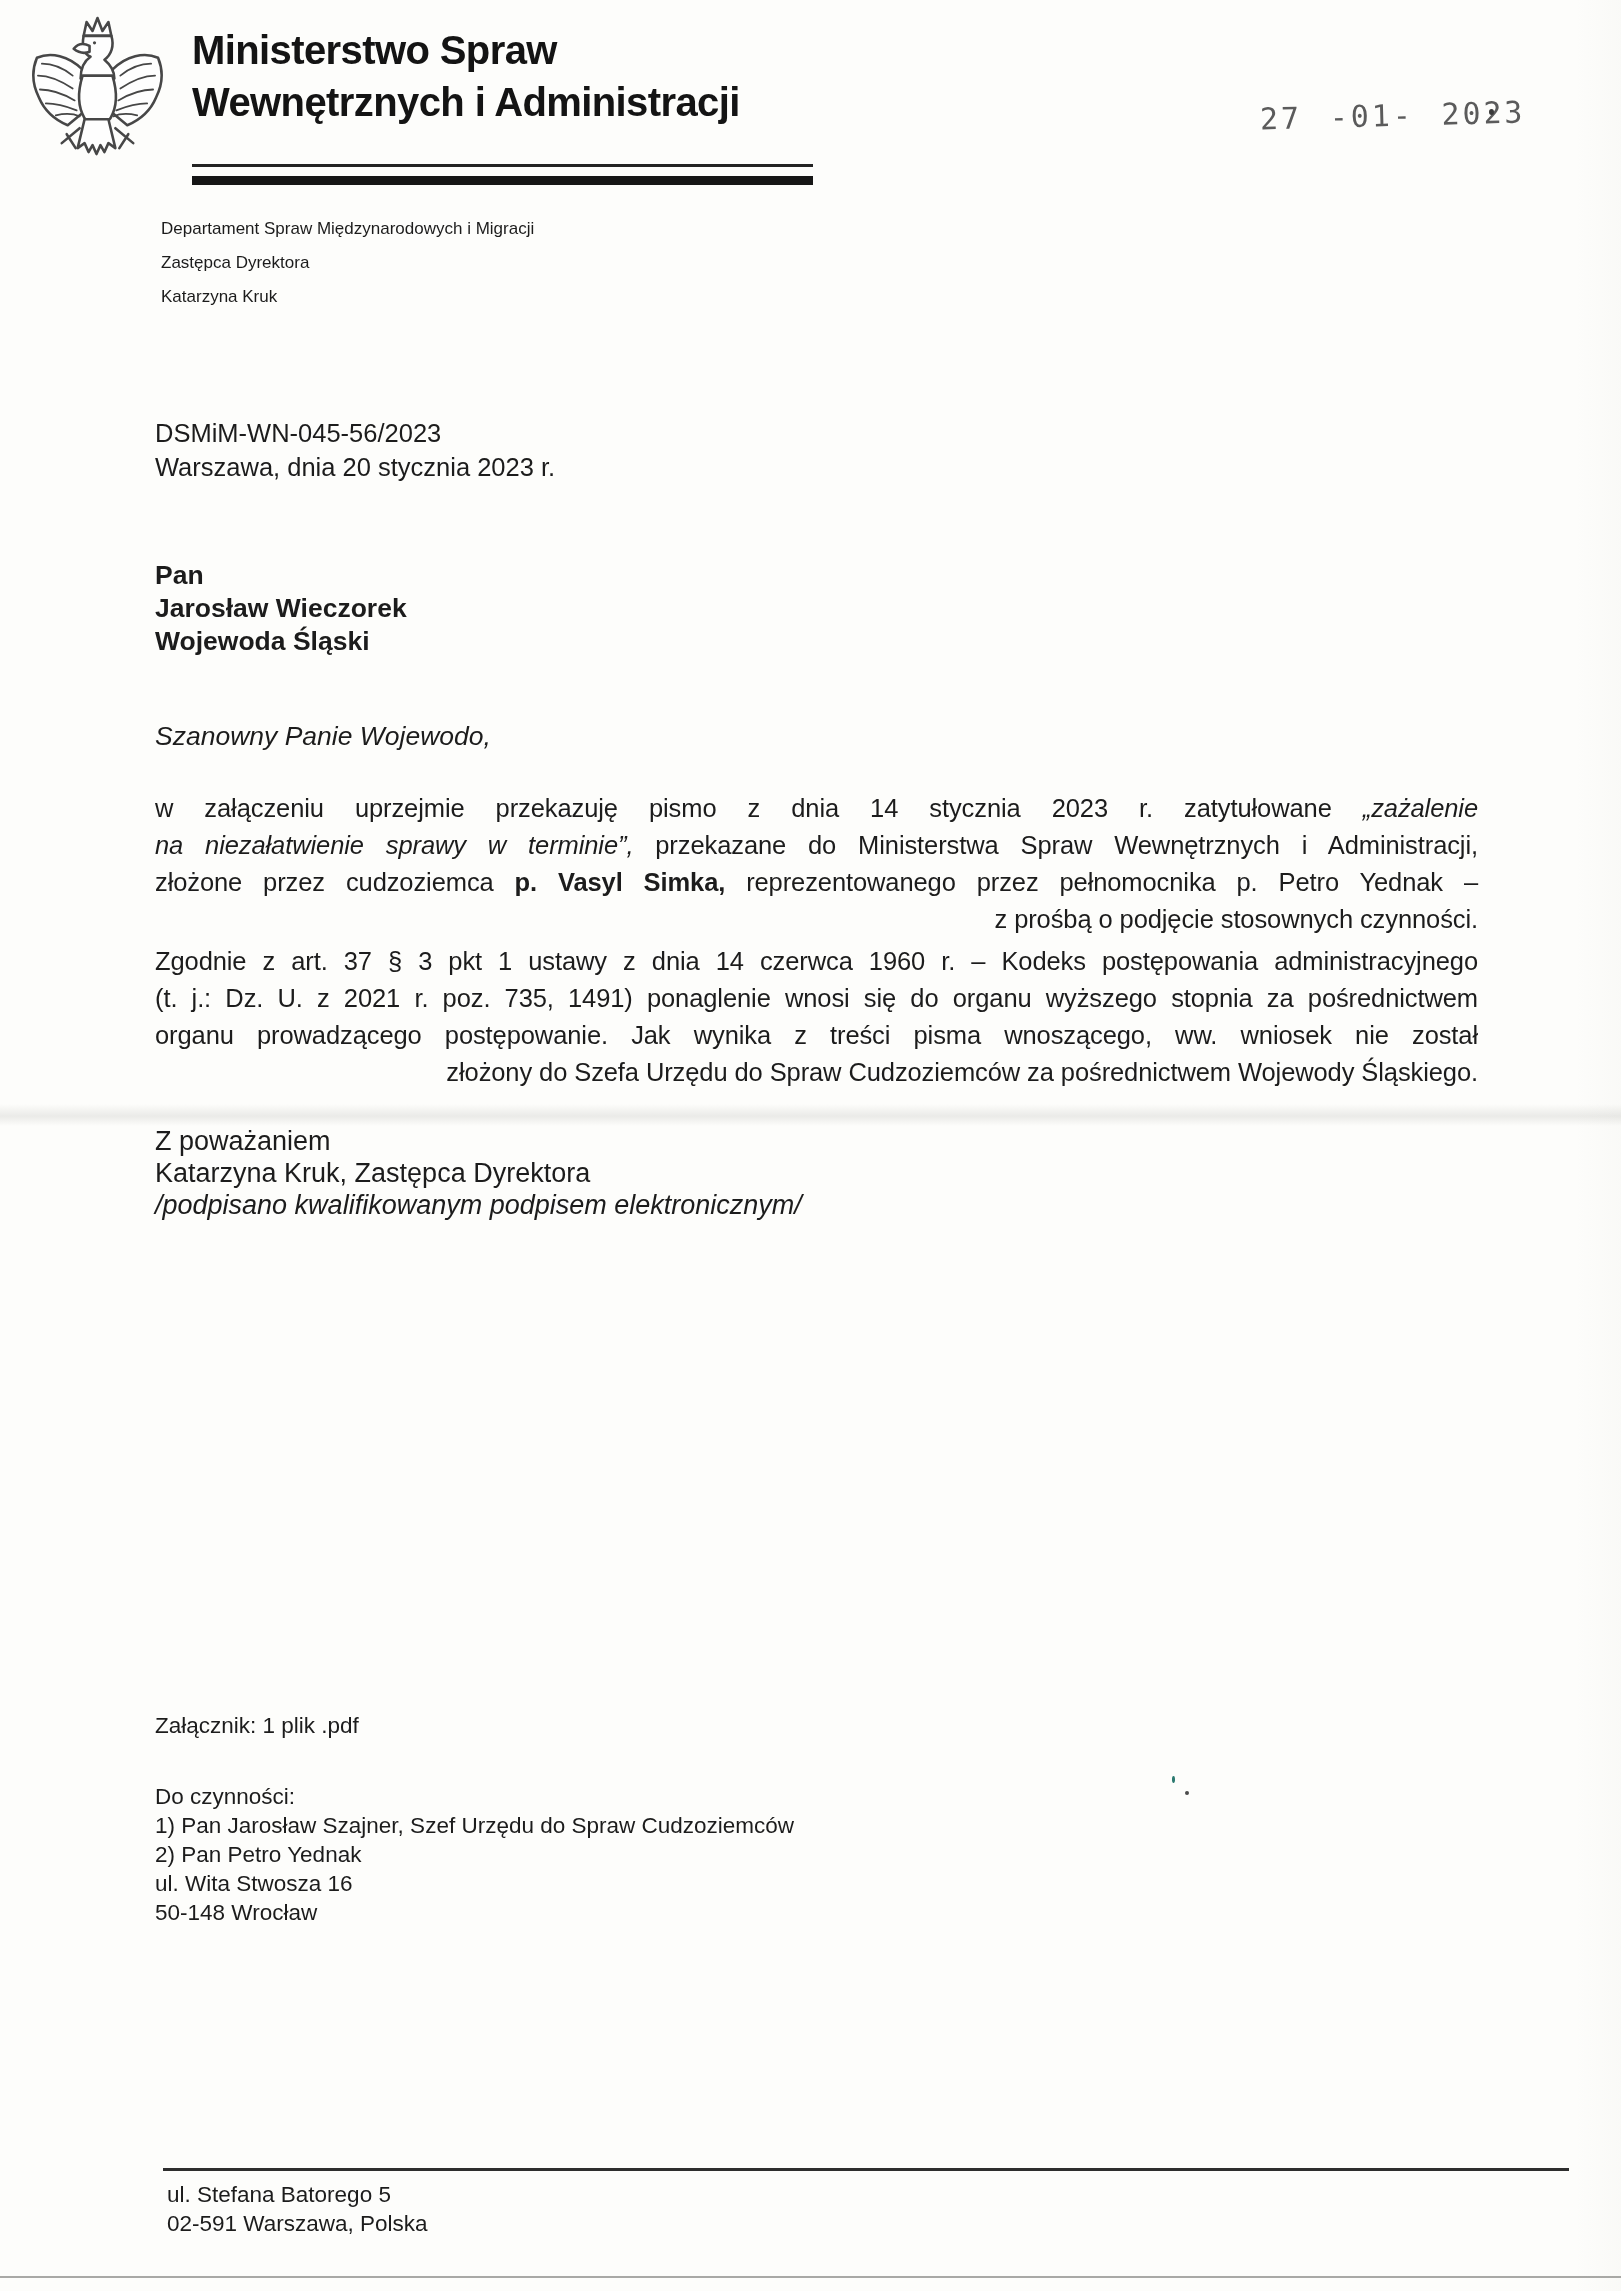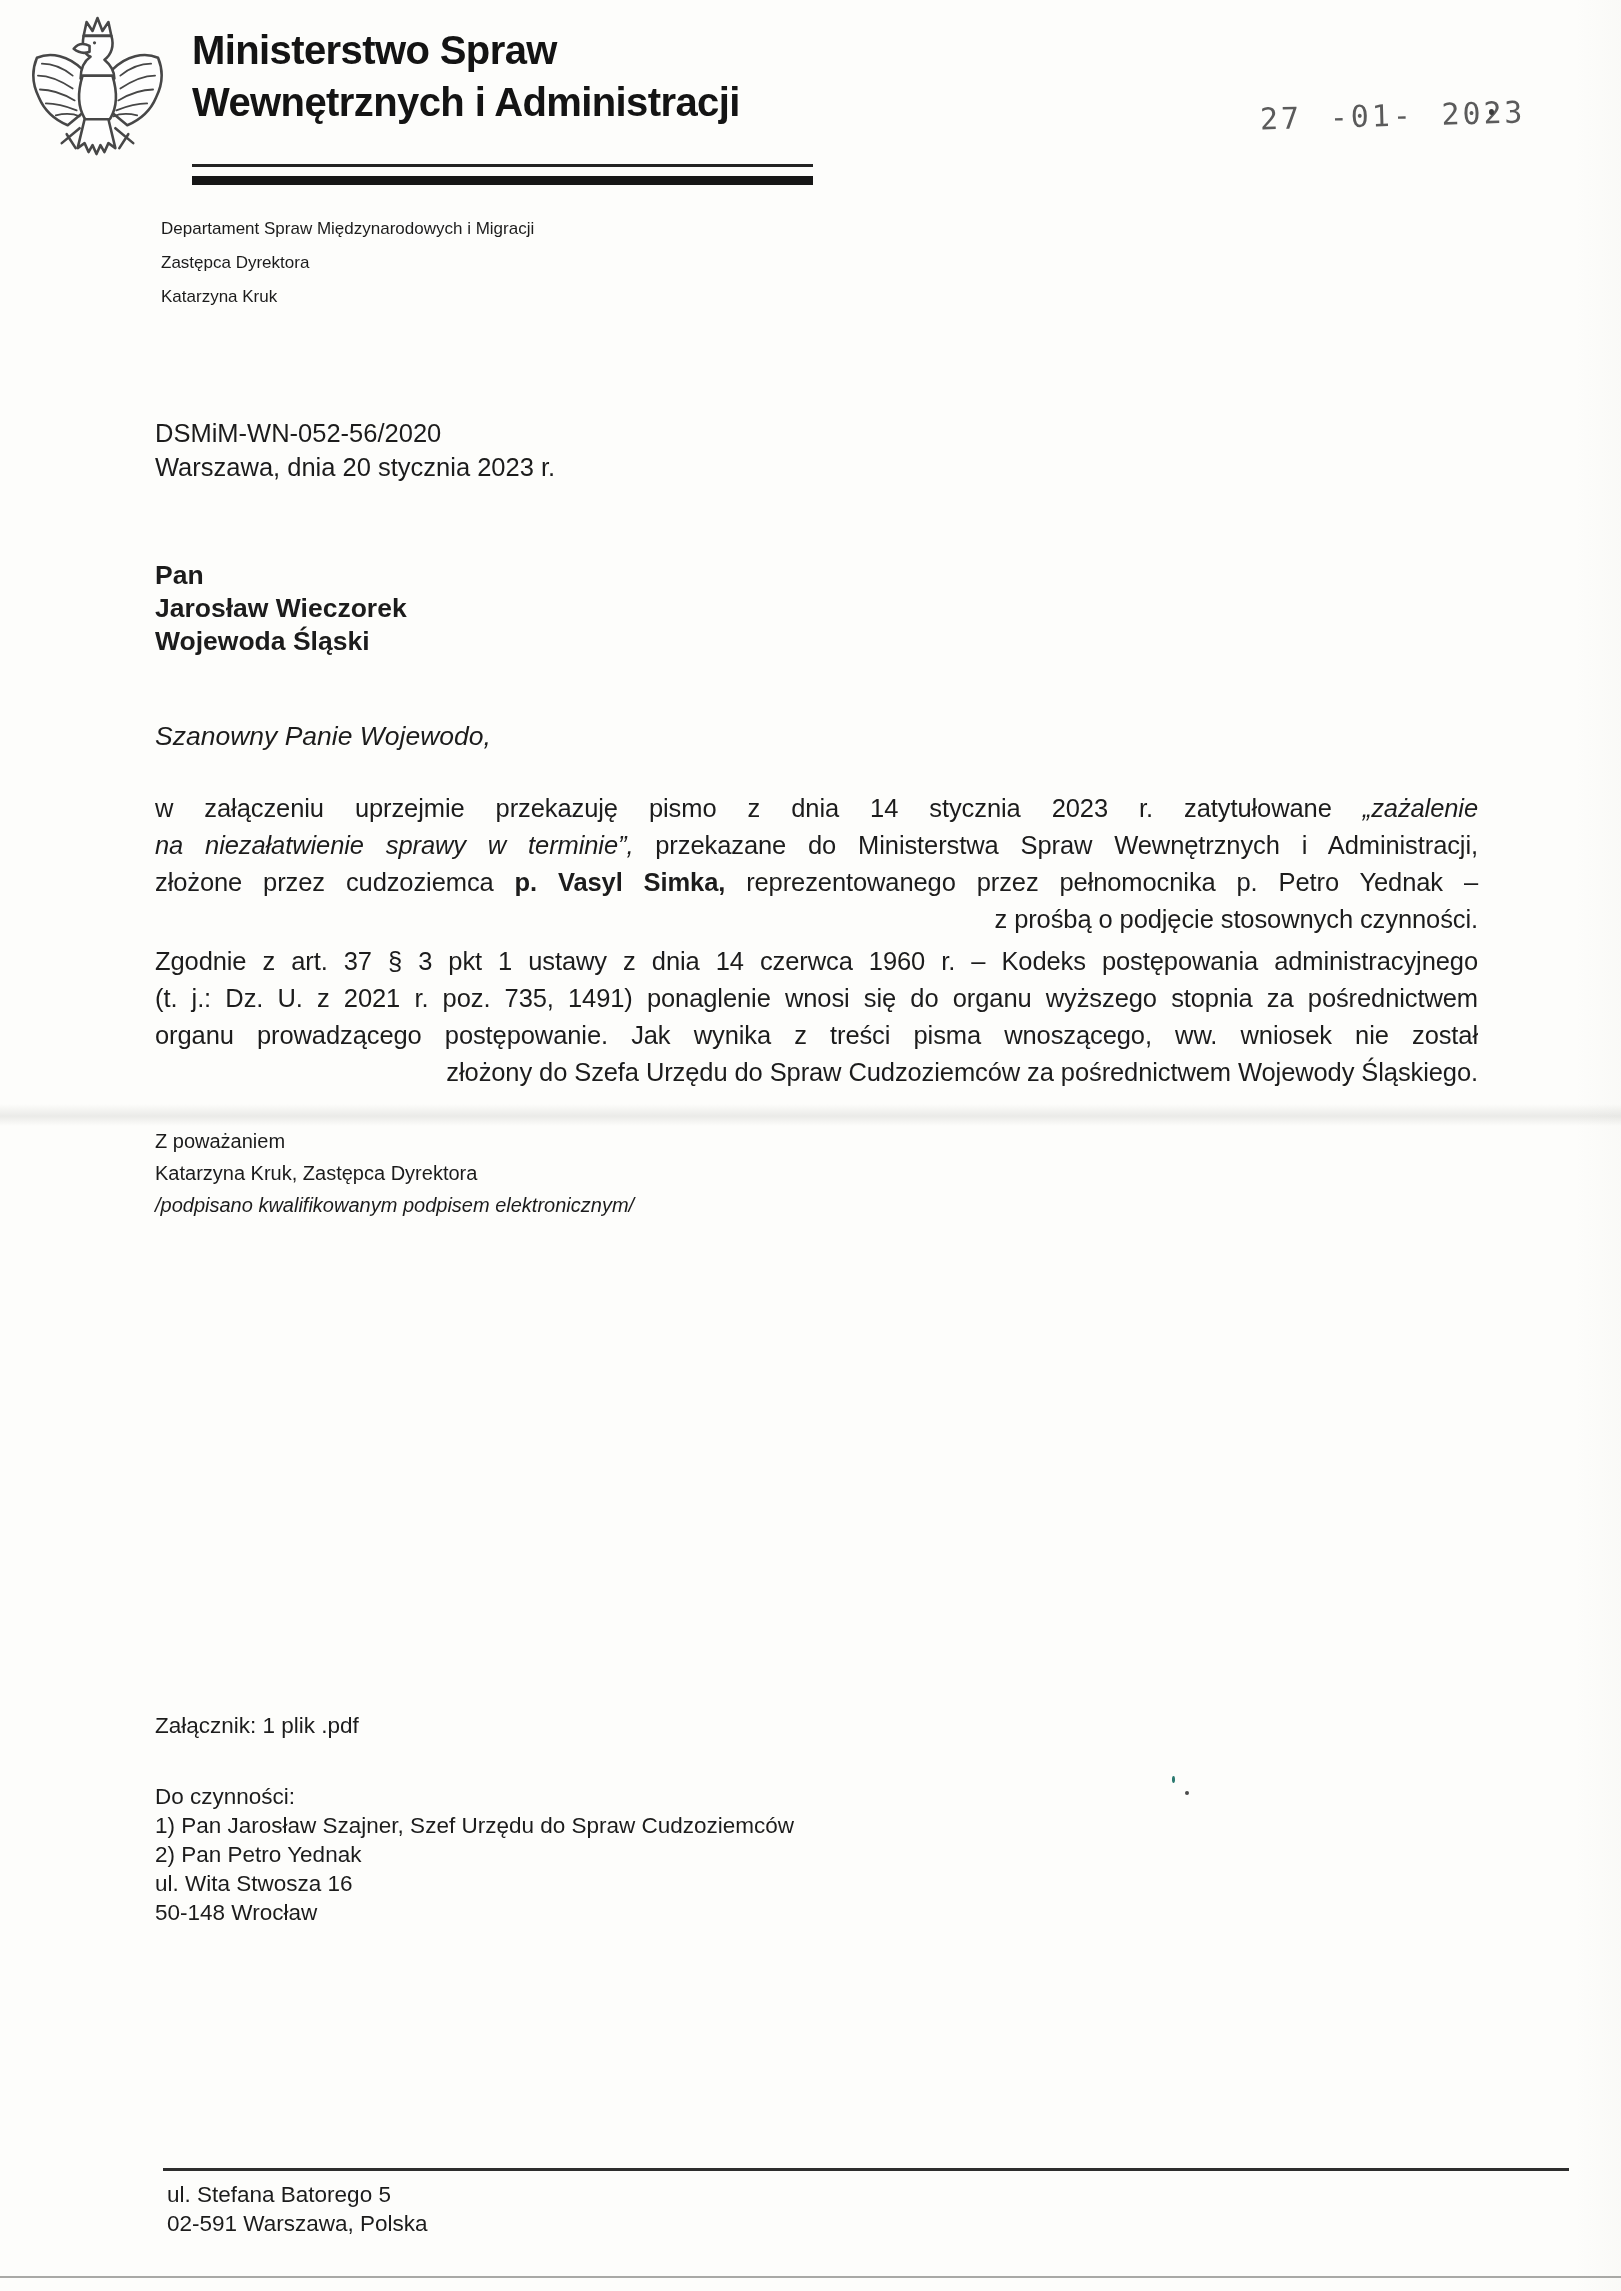--- a/index.html
+++ b/index.html
@@ -30,21 +30,21 @@
   .addressee { top:559px; font-size:26.5px; line-height:33px; font-weight:700; }
   .greeting  { top:721px; font-size:26.5px; font-style:italic; }
   .para { width:1323px; font-size:25.5px; line-height:37px; letter-spacing:-0.1px; }
   .p1 { top:790px; }
   .p2 { top:943px; }
   .jline { text-align:justify; text-align-last:justify; }
   .lline { text-align:right; }
   .it { font-style:italic; }
   .b  { font-weight:700; }
   .u  { }
-  .closing { top:1125px; font-size:20px; line-height:32px; }
+  .closing { top:1125px; font-size:27px; line-height:32px; }
   .closing .sig-note { font-style:italic; }
   .attachment { top:1713px; font-size:22.5px; }
   .cc { top:1782px; font-size:22.5px; line-height:29px; }
   .footer-rule { position:absolute; left:163px; top:2168px; width:1406px; height:2.9px; background:#2e2e2e; }
   .footer { position:absolute; left:167px; top:2180px; font-size:22.5px; line-height:29px; }
   
   .crease {
     position:absolute; left:0; top:1104px; width:100%; height:21.6px;
     background:linear-gradient(180deg, rgba(0,0,0,0), rgba(110,110,102,0.13) 55%, rgba(0,0,0,0));
   }
@@ -101,21 +101,21 @@
 
   <div class="stamp">27 -01- 2023</div>
 
   <div class="block sender">
     <div>Departament Spraw Międzynarodowych i Migracji</div>
     <div>Zastępca Dyrektora</div>
     <div>Katarzyna Kruk</div>
   </div>
 
   <div class="block ref">
-    <div>DSMiM-WN-052-56/2020</div>
+    <div>DSMiM-WN-045-56/2023</div>
     <div>Warszawa, dnia 20 stycznia 2023 r.</div>
   </div>
 
   <div class="block addressee">
     <div>Pan</div>
     <div>Jarosław Wieczorek</div>
     <div>Wojewoda Śląski</div>
   </div>
 
   <div class="block greeting">Szanowny Panie Wojewodo,</div>

